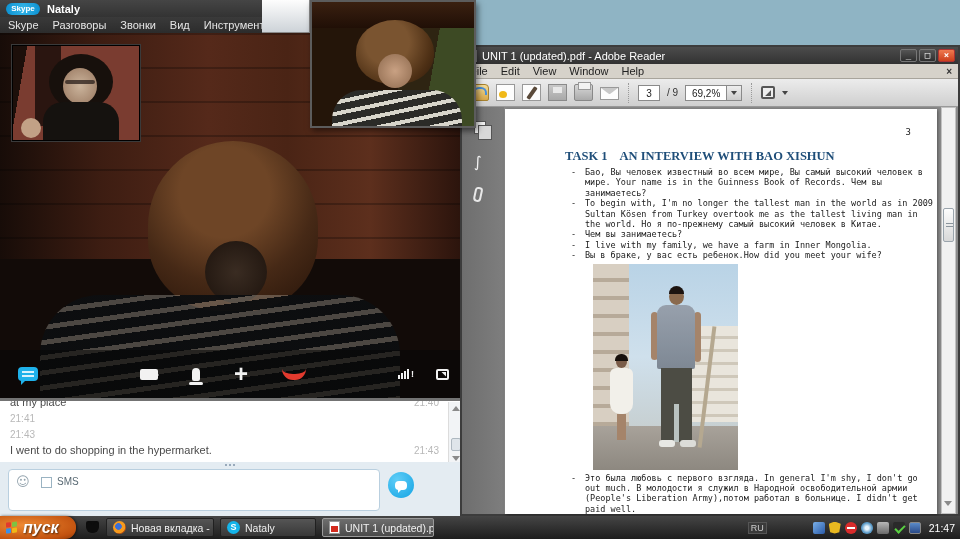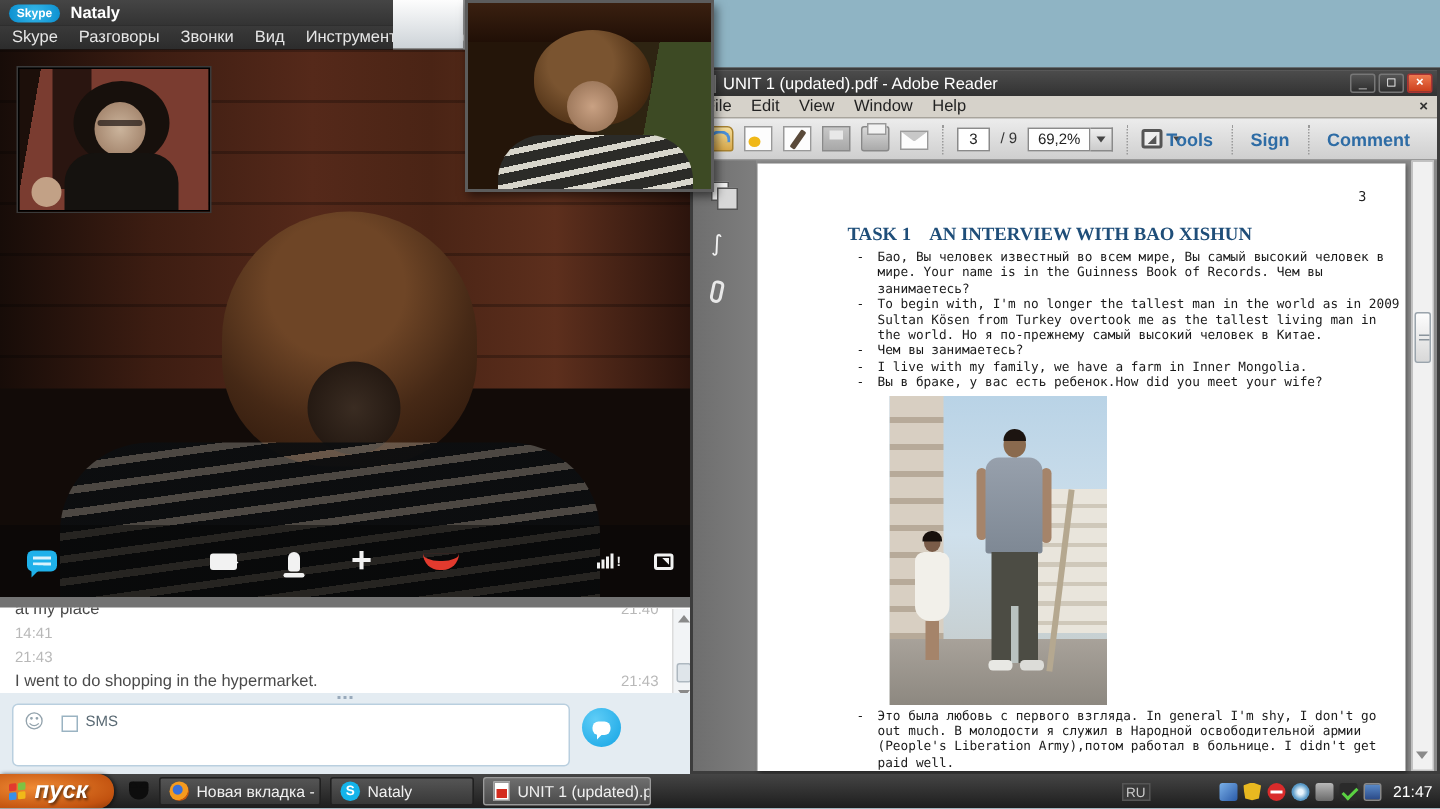--- a/index.html
+++ b/index.html
@@ -44,21 +44,21 @@
   .ico-mic { width:8px; height:13px; background:#f2f2f2; border-radius:4px 4px 2px 2px; position:relative; }
   .ico-mic:after { content:""; position:absolute; left:-3px; bottom:-4px; width:14px; height:3px; background:#f2f2f2; border-radius:2px; }
   .ico-plus { color:#f2f2f2; font-size:24px; font-weight:bold; line-height:18px; }
   .ico-endcall { width:24px; height:11px; border-bottom:6px solid #e23a2e; border-radius:0 0 14px 14px; }
   .ico-signal { display:flex; align-items:flex-end; gap:1px; }
   .ico-signal i { display:block; width:2px; background:#f2f2f2; }
   .ico-signal em { color:#f2f2f2; font-size:9px; font-style:normal; font-weight:bold; margin-left:1px; }
   .ico-fullscr { width:13px; height:11px; border:2px solid #f2f2f2; border-radius:2px; position:relative; }
   .ico-fullscr:after { content:""; position:absolute; right:1px; top:1px; width:5px; height:5px; background:#f2f2f2; clip-path:polygon(0 0,100% 0,100% 100%); }
 
-  .sk-chat { position:absolute; left:0; top:398px; width:100%; height:64px; background:#fff; overflow:hidden; border-top:7px solid #737373; }
+  .sk-chat { position:absolute; left:0; top:398px; width:100%; height:64px; background:#fff; overflow:hidden; border-top:3px solid #737373; }
   .msg-row { display:flex; height:16px; align-items:center; padding:0 18px 0 10px; }
   .msg-row:first-child { margin-top:-7px; }
   .msg-text { flex:1; font-size:11px; color:#4a4a4a; }
   .msg-time { font-size:10px; color:#b8b8b8; margin-right:6px; }
   .sk-chat-scroll { position:absolute; right:1px; top:1px; width:14px; height:62px; background:#f2f4f6; border-left:1px solid #dcdcdc; }
   .sc-arrow { position:absolute; left:2px; width:10px; height:10px; display:flex; align-items:center; justify-content:center; }
   .tri-up { width:0;height:0;border:4px solid transparent; border-bottom:5px solid #8a8a8a; margin-top:-3px; }
   .tri-down { width:0;height:0;border:4px solid transparent; border-top:5px solid #8a8a8a; margin-top:4px; }
   .sc-thumb { position:absolute; left:2px; top:36px; width:10px; height:13px; background:#dfe5ea; border:1px solid #aeb8c0; border-radius:2px; }
 
@@ -262,21 +262,21 @@
         </div>
       </div>
     </div>
 
     <div class="sk-chat">
       <div class="msg-row">
         <span class="msg-text">at my place</span>
         <span class="msg-time">21:40</span>
       </div>
       <div class="msg-row">
-        <span class="msg-time">14:41</span>
+        <span class="msg-time">21:41</span>
       </div>
       <div class="msg-row">
         <span class="msg-time">21:43</span>
       </div>
       <div class="msg-row">
         <span class="msg-text">I went to do shopping in the hypermarket.</span>
         <span class="msg-time">21:43</span>
       </div>
       <div class="sk-chat-scroll">
         <div class="sc-arrow" style="top:1px">
@@ -332,27 +332,20 @@
       <span class="pageof">/ 9</span>
       <div class="zoombox">
         <div class="zoomval">69,2%</div>
         <div class="dropbtn">
             <div class="tri-sm"></div>
           </div>
       </div>
       <div class="tb-sep"></div>
       <div class="i-fit"></div>
       <div class="tri-sm"></div>
-      <div class="tb-right">
-        <span class="tb-link">Tools</span>
-        <div class="tb-vsep"></div>
-        <span class="tb-link">Sign</span>
-        <div class="tb-vsep"></div>
-        <span class="tb-link">Comment</span>
-      </div>
     </div>
 
     <div class="ar-content">
       <div class="ar-navstrip">
         <div class="nav-ico n-pages"></div>
         <div class="nav-ico n-book">∫</div>
         <div class="nav-ico n-clip"></div>
       </div>
 
       <div class="ar-page">

